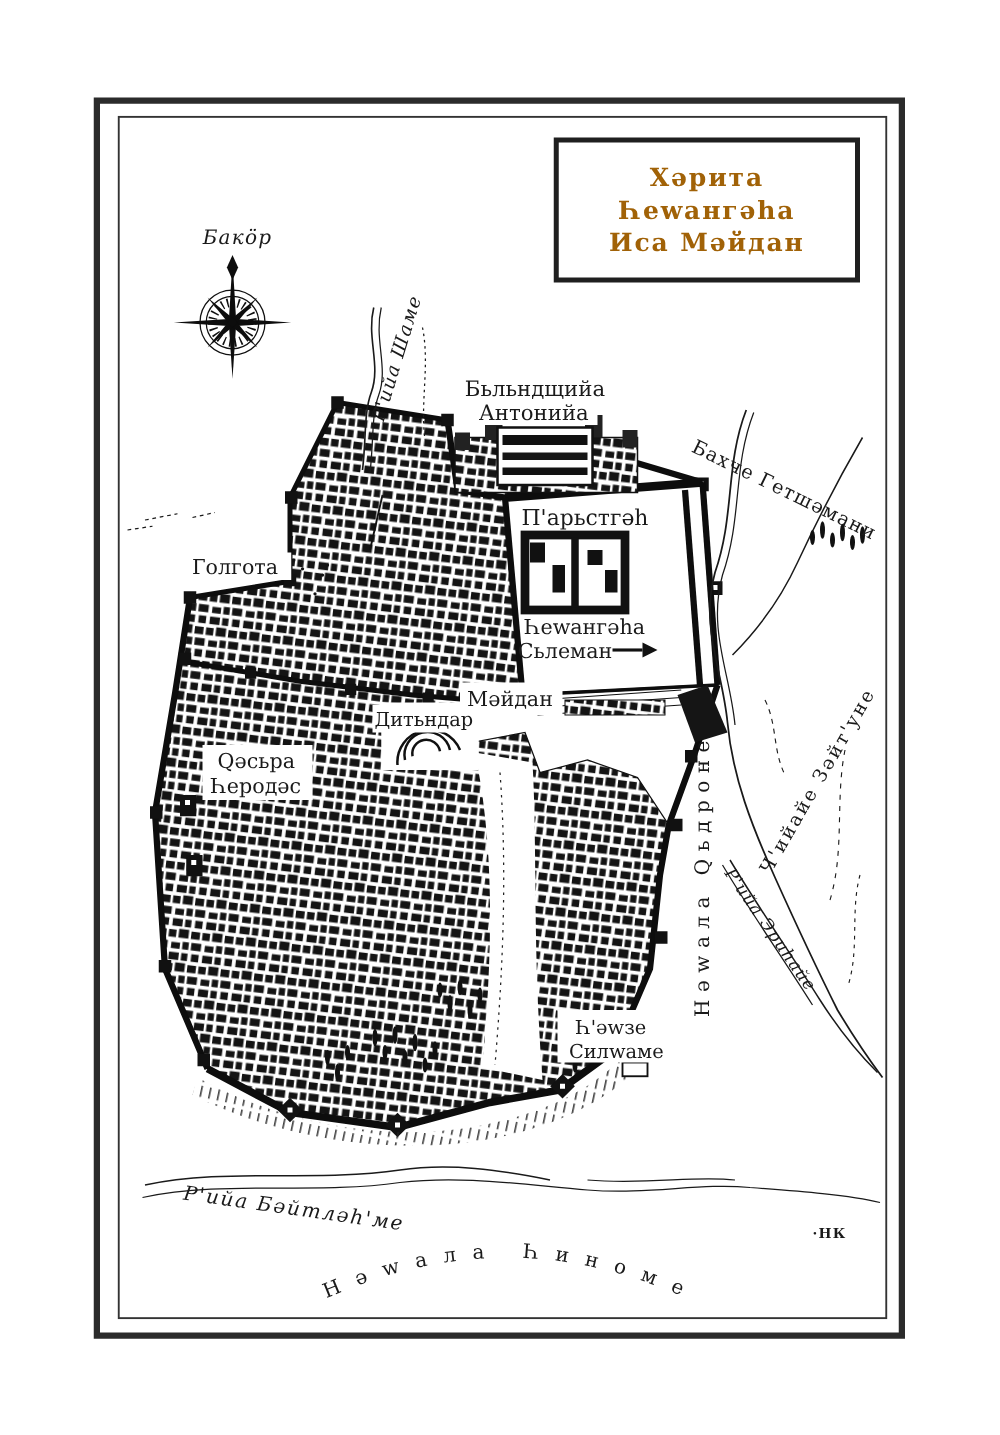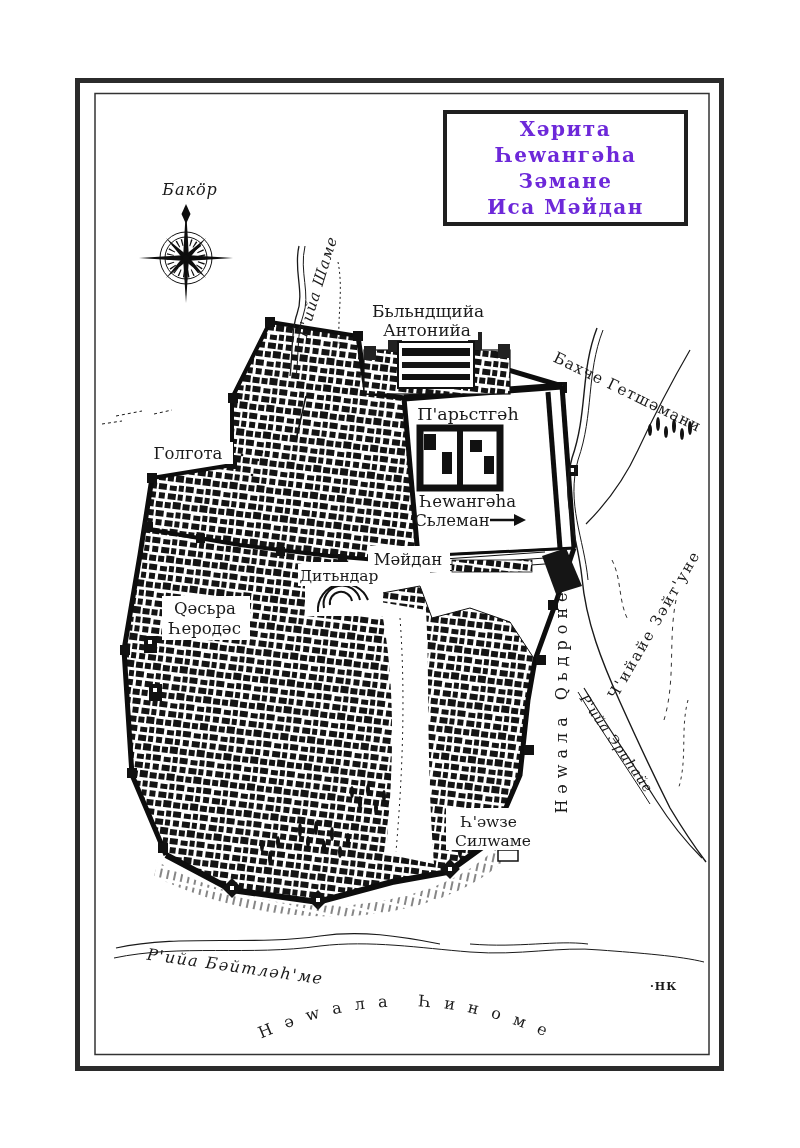--- a/index.html
+++ b/index.html
@@ -5,21 +5,21 @@
   html,body{margin:0;padding:0;}
   body{
     width:800px;height:1148px;position:relative;background:#ffffff;overflow:hidden;
     font-family:"DejaVu Serif","Liberation Serif",serif;color:#1a1a1a;
   }
   #map-svg{position:absolute;left:0;top:0;}
   .title-box{
     position:absolute;left:443px;top:110px;width:245px;height:116px;
     box-sizing:border-box;border:4px solid #1f1f1f;background:#ffffff;
     display:flex;flex-direction:column;justify-content:center;text-align:center;
-    font-weight:bold;font-size:20px;line-height:26px;letter-spacing:1.5px;color:#6d28d9;
+    font-weight:bold;font-size:20px;line-height:26px;letter-spacing:1.5px;color:#a16207;
   }
   svg text{fill:#1a1a1a;font-family:"DejaVu Serif","Liberation Serif",serif;}
 </style>
 </head>
 <body>
 
 <svg id="map-svg" width="800" height="1148" viewBox="0 0 800 1148" xmlns="http://www.w3.org/2000/svg" xmlns:xlink="http://www.w3.org/1999/xlink">
 
   <defs>
     <pattern id="bld" width="27" height="27" patternUnits="userSpaceOnUse" patternTransform="rotate(7)">
@@ -283,15 +283,14 @@
       <textPath href="#hinnomArc" xlink:href="#hinnomArc" startOffset="10">Нәwала Һиноме</textPath>
     </text>
 
     <text x="650" y="990" font-size="11" letter-spacing="1" font-family="DejaVu Sans Mono, monospace" font-weight="bold">·НК</text>
   </g>
 </svg>
 
 <div class="title-box">
   <div>Хәрита</div>
   <div>Һеwангәһа</div>
-  <div>Зәмане</div>
   <div>Иса Мәйдан</div>
 </div>
 
 </body></html>

